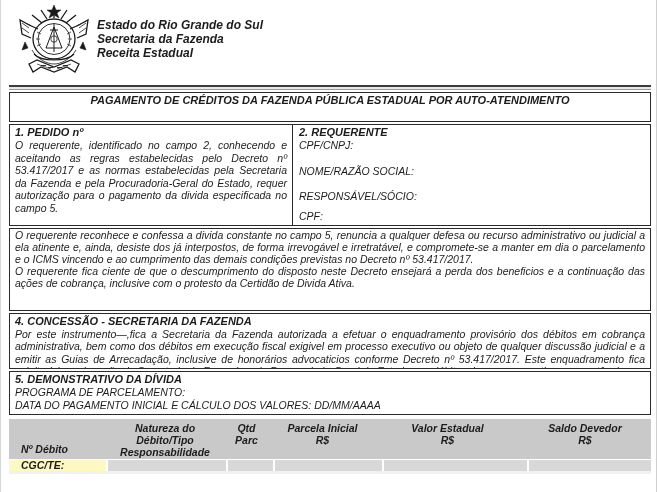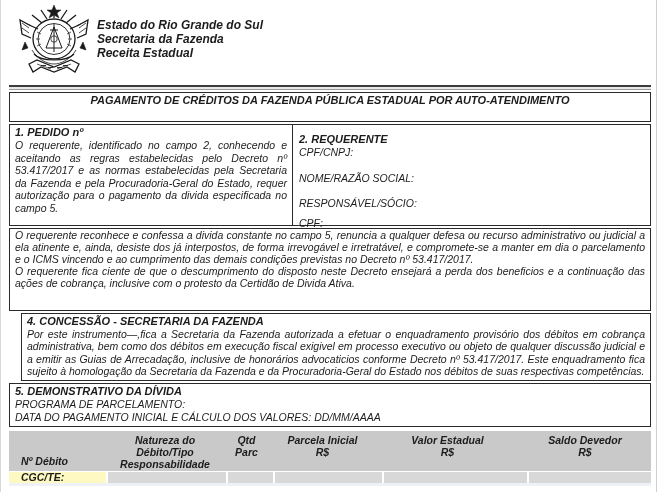--- a/index.html
+++ b/index.html
@@ -24,21 +24,21 @@
   .form { margin-left:8px; width:642px; }
   .fbox { border:1.5px solid #2a2a2a; background:#fff; margin-top:2px; overflow:hidden; }
   .title-box { height:30px; text-align:center; font-weight:bold; font-size:11px; line-height:13px; padding-top:1px; }
   .fbox-wrap12 { border:1.5px solid #2a2a2a; margin-top:2px; display:flex; height:102px; }
   .sec-head { font-weight:bold; font-size:11px; line-height:13px; }
   .para { font-size:10.5px; text-align:justify; }
   .p1 { line-height:12.6px; }
   .p3 { line-height:11.9px; }
   .p4 { line-height:12.4px; }
   .sec3 { height:83px; padding:1px 5px 0 5px; }
-  .sec4 { height:68px; padding:1px 5px 0 5px;margin-left:12px; }
+  .sec4 { height:56px; padding:1px 5px 0 5px; }
   .sec5 { height:44px; padding:1px 5px 0 5px; }
   .field { font-size:10.5px; line-height:12.6px; }
   .f-gap13 { margin-top:13px; }
   .f-gap6 { margin-top:7px; }
   .plain-line { font-size:10.5px; line-height:13px; }
   
   .gtable { margin-left:8px; width:642px; margin-top:4px; }
   .ghead {
     display:grid; grid-template-columns:97px 118px 45px 107px 143px 1fr;
     background:#c9c9c9; height:40px;
@@ -99,21 +99,21 @@
 
   <div class="fbox title-box">
     <div>PAGAMENTO DE CRÉDITOS DA FAZENDA PÚBLICA ESTADUAL POR AUTO-ATENDIMENTO</div>
   </div>
 
   <div class="fbox-wrap12">
     <div class="col-left row12-col" style="width:283px;border-right:1.2px solid #2a2a2a;padding:1px 5px 0 5px;">
       <div class="sec-head">1. PEDIDO nº</div>
       <div class="para p1">O requerente, identificado no campo 2, conhecendo e aceitando as regras estabelecidas pelo Decreto nº 53.417/2017 e as normas estabelecidas pela Secretaria da Fazenda e pela Procuradoria-Geral do Estado, requer autorização para o pagamento da divida especificada no campo 5.</div>
     </div>
-    <div style="flex:1;padding:1px 5px 0 6px;margin-top:7px;">
+    <div style="flex:1;padding:1px 5px 0 6px;">
       <div class="sec-head">2. REQUERENTE</div>
       <div class="field">CPF/CNPJ:</div>
       <div class="field f-gap13">NOME/RAZÃO SOCIAL:</div>
       <div class="field f-gap13">RESPONSÁVEL/SÓCIO:</div>
       <div class="field f-gap6">CPF:</div>
     </div>
   </div>
 
   <div class="fbox sec3">
     <div class="para p3">O requerente reconhece e confessa a divida constante no campo 5, renuncia a qualquer defesa ou recurso administrativo ou judicial a ela atinente e, ainda, desiste dos já interpostos, de forma irrevogável e irretratável, e compromete-se a manter em dia o parcelamento e o ICMS vincendo e ao cumprimento das demais condições previstas no Decreto nº 53.417/2017.</div>

